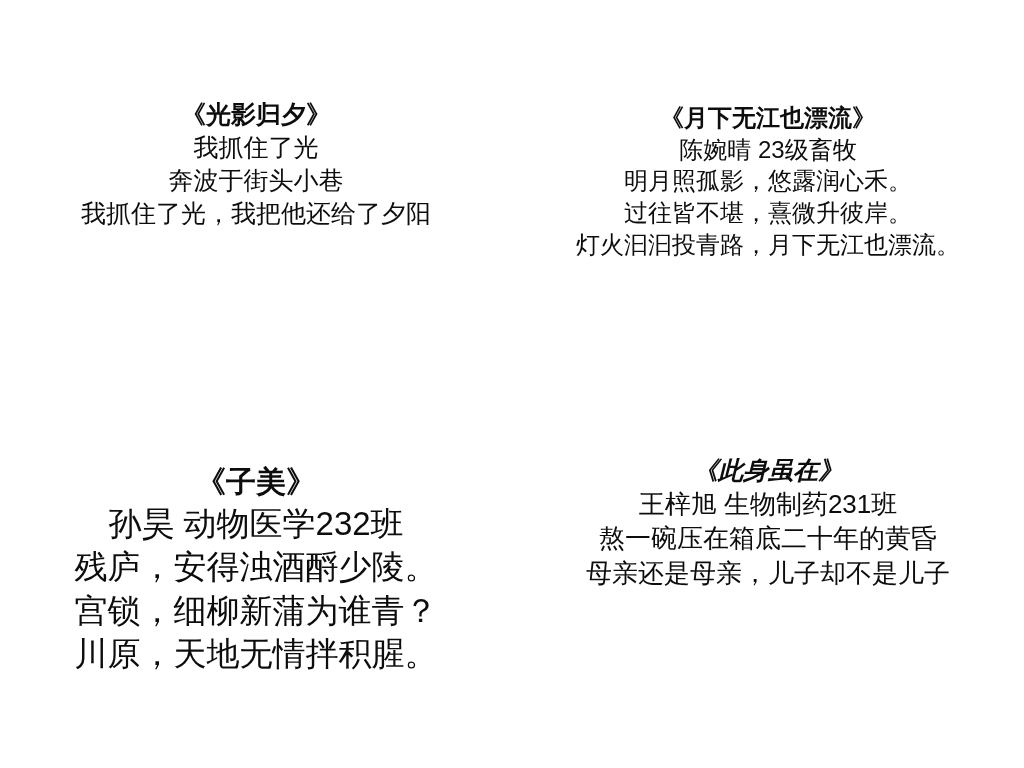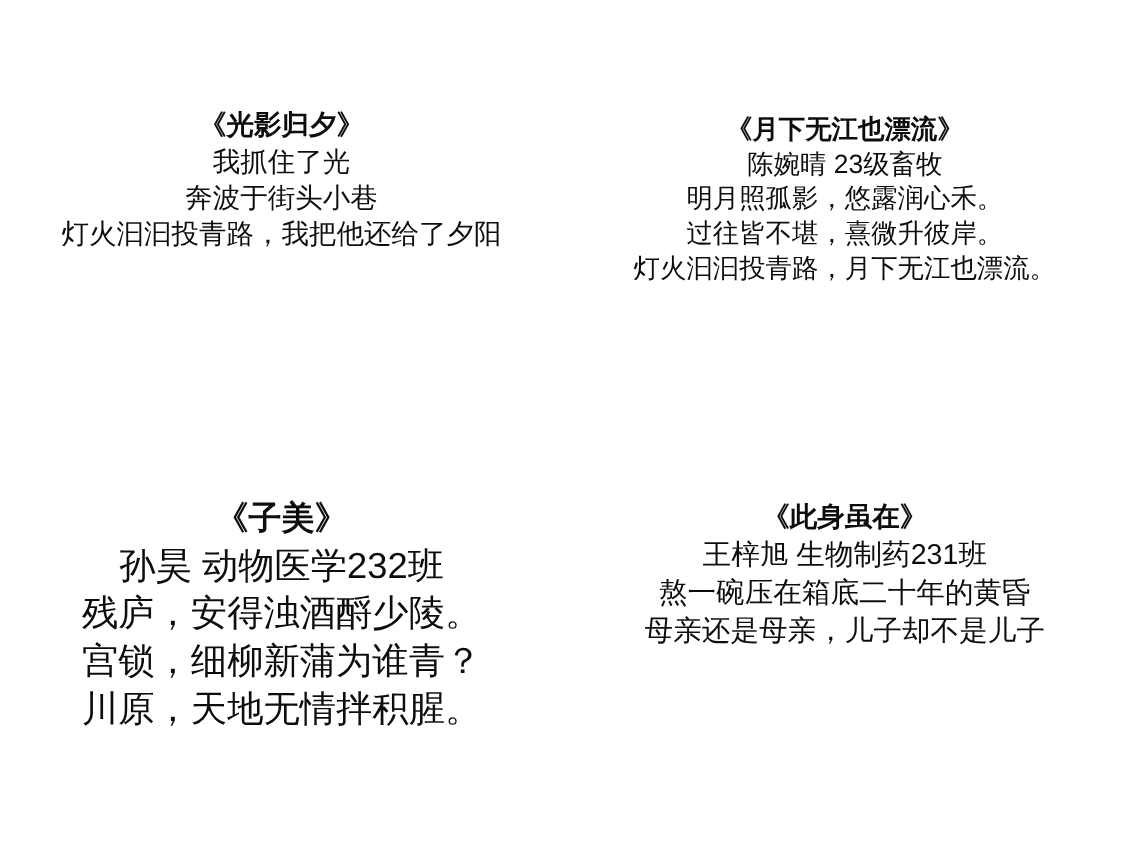--- a/index.html
+++ b/index.html
@@ -51,45 +51,45 @@
     left: 512px;
     top: 88px;
     width: 512px;
     font-size: 24px;
   }
   #poem-2 .title { font-size: 24px; }
 
   
   #poem-3 {
     left: 0px;
-    top: 438px;
+    top: 448px;
     width: 512px;
     font-size: 33px;
   }
   #poem-3 .title { font-size: 30px; }
 
   
   #poem-4 {
     left: 512px;
     top: 440px;
     width: 512px;
     font-size: 26px;
   }
-  #poem-4 .title { font-size: 25px; }
+  #poem-4 .title { font-size: 25px; font-style: italic; }
 </style>
 </head>
 <body>
 
 <div class="slide">
 
   <div class="poem" id="poem-1">
     <span class="title">《光影归夕》</span>
     <span class="line">我抓住了光</span>
     <span class="line">奔波于街头小巷</span>
-    <span class="line">灯火汩汩投青路，我把他还给了夕阳</span>
+    <span class="line">我抓住了光，我把他还给了夕阳</span>
   </div>
 
   <div class="poem" id="poem-2">
     <span class="title">《月下无江也漂流》</span>
     <span class="line">陈婉晴 23级畜牧</span>
     <span class="line">明月照孤影，悠露润心禾。</span>
     <span class="line">过往皆不堪，熹微升彼岸。</span>
     <span class="line">灯火汩汩投青路，月下无江也漂流。</span>
   </div>
 

